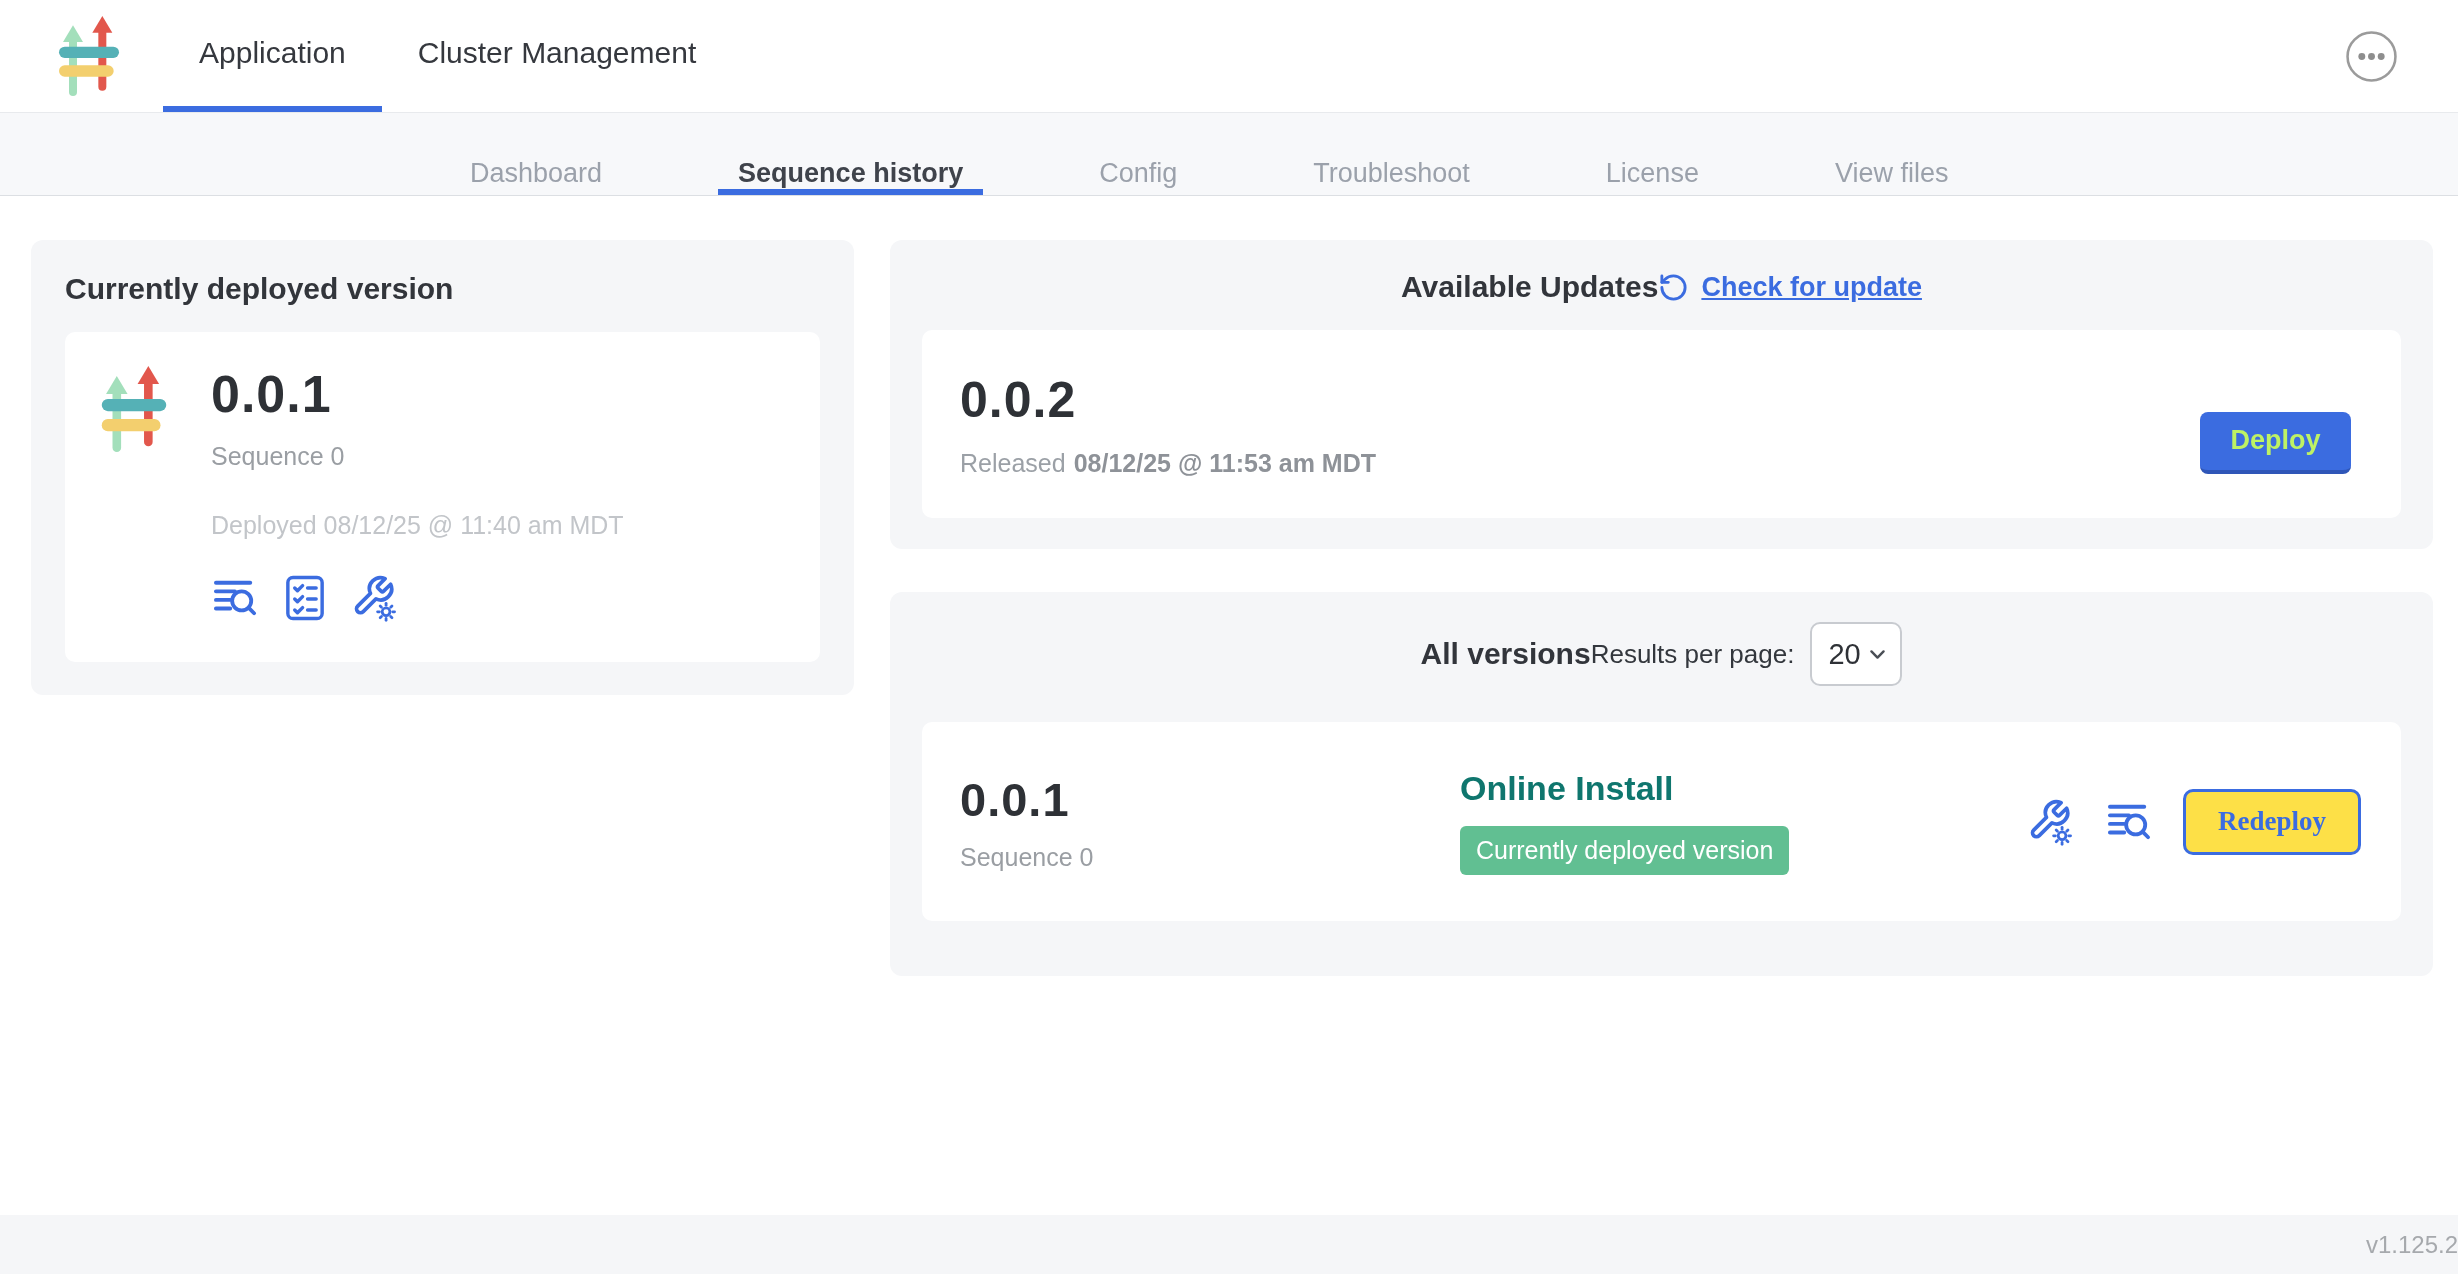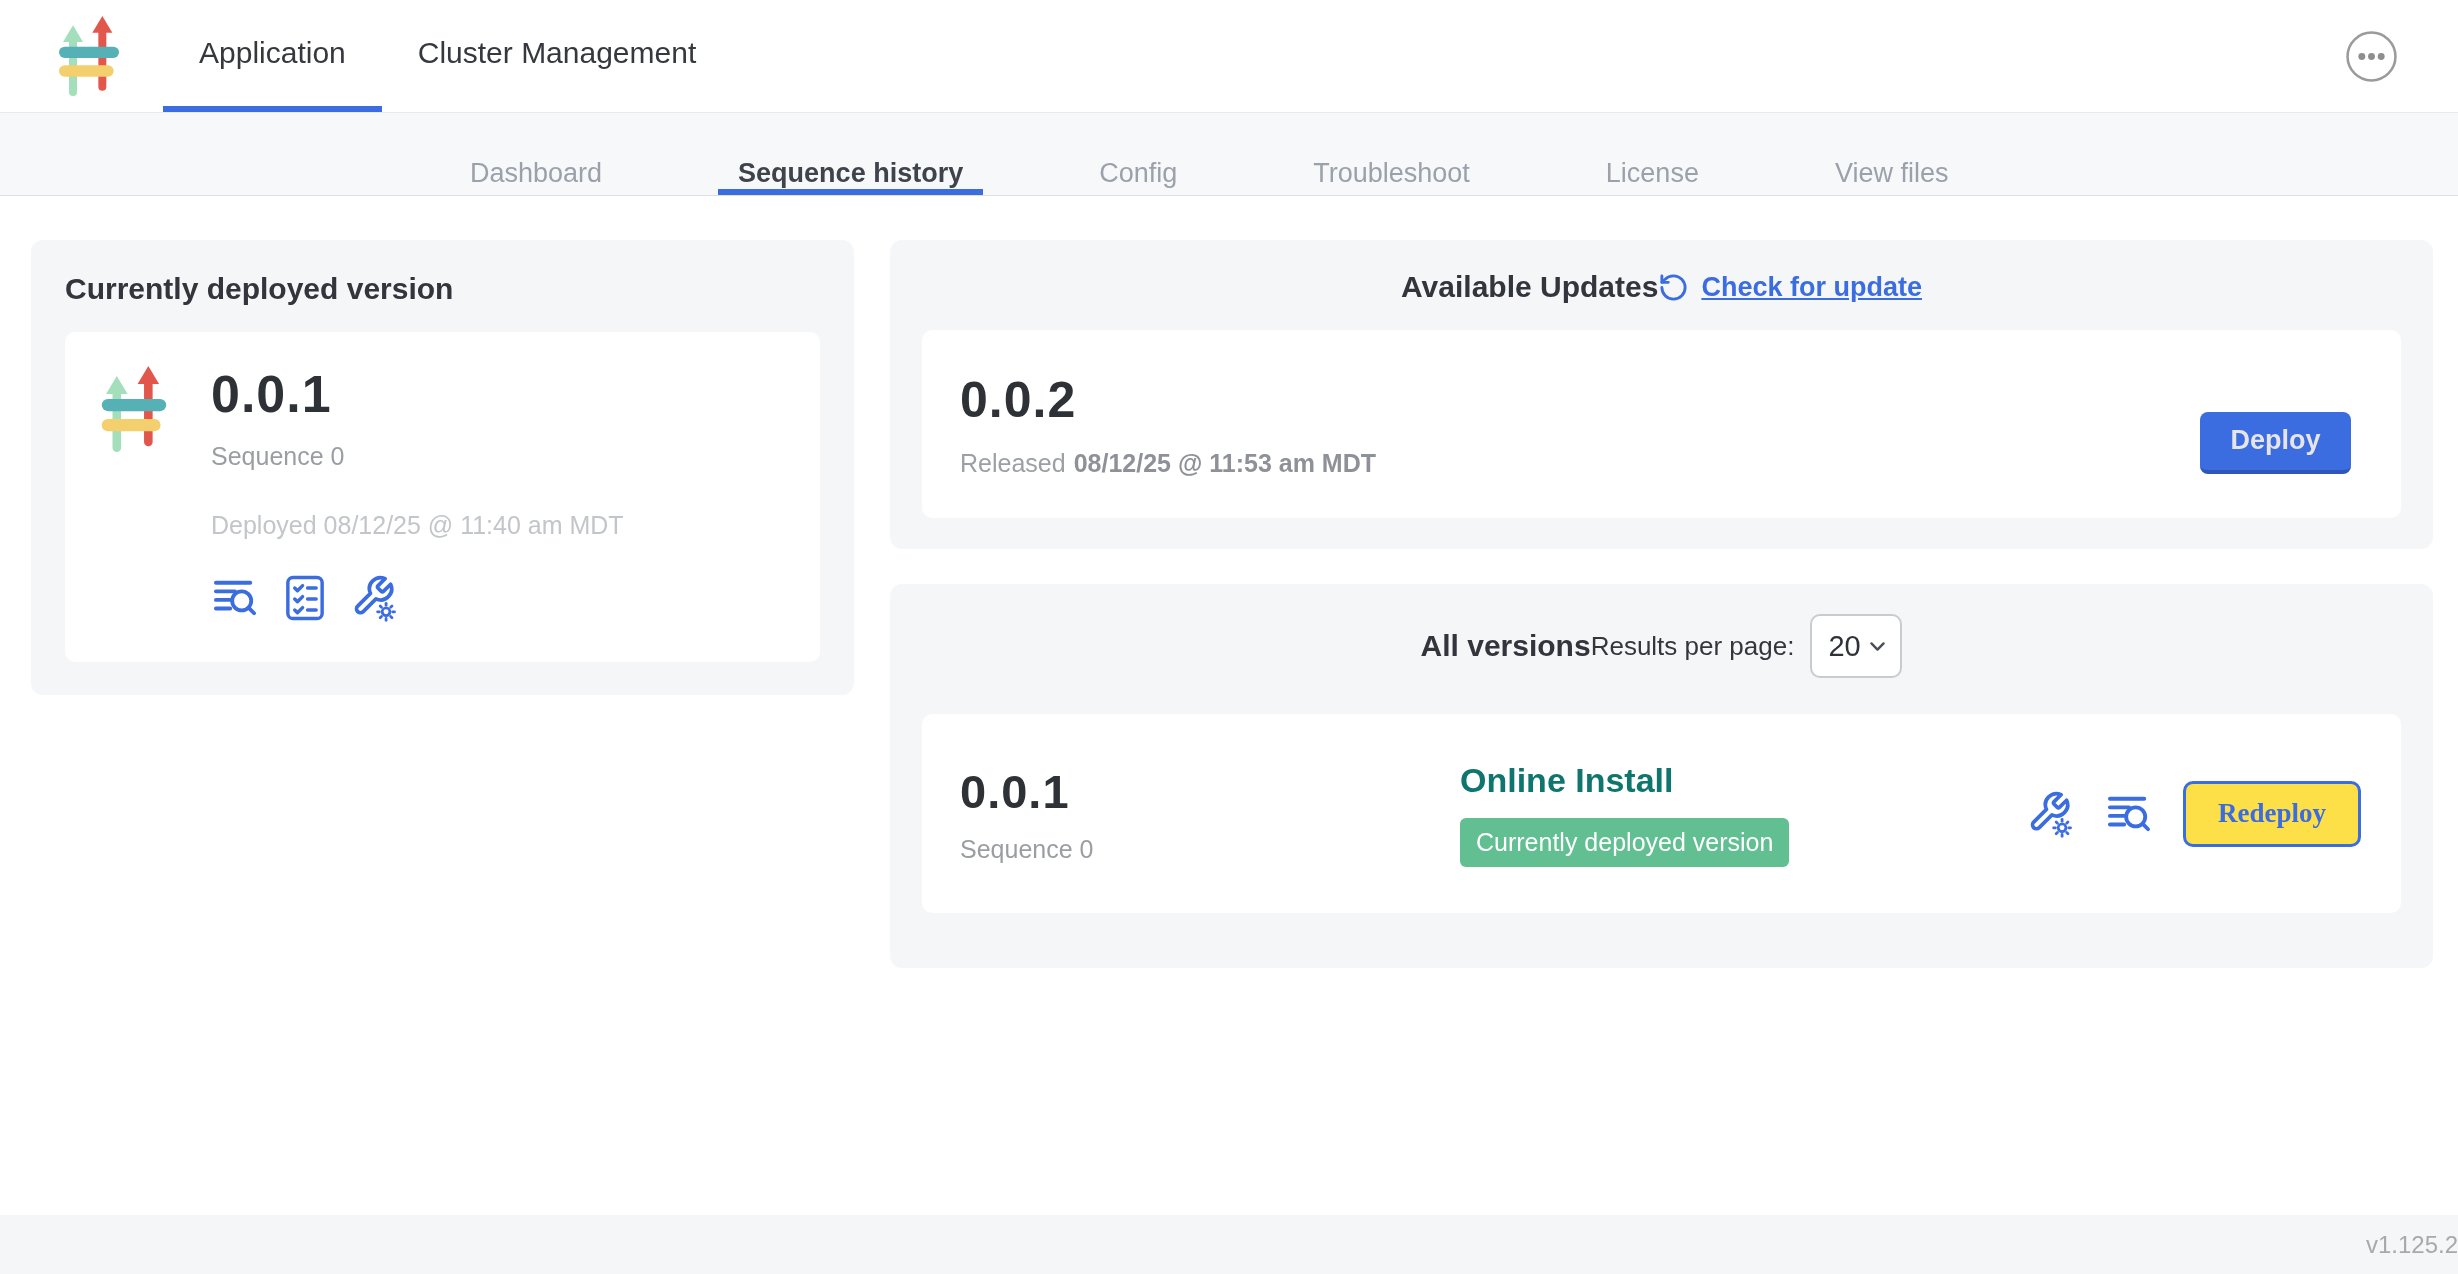--- a/index.html
+++ b/index.html
@@ -45,27 +45,27 @@
   
   .updates-card { left:890px; top:44px; width:1543px; height:309px; padding:30px 32px; }
   .card-head { display:flex; align-items:center; justify-content:center; }
   .check-link { display:flex; align-items:center; gap:12px; color:#3b6ce0;
                 font-size:27px; font-weight:bold; cursor:pointer; text-decoration:none; }
   .check-link .link-text { text-decoration:underline; }
   .updates-inner { margin-top:26px; height:188px; display:flex; align-items:center;
                    justify-content:space-between; padding:0 50px 0 38px; }
   .released-line { font-size:25px; color:#9ba0a6; margin-top:20px; }
   .released-line b { color:#8e9298; margin-left:8px; }
-  .btn-primary { background:#3b6ce0; color:#e5e5e5; font-weight:bold; font-size:27px;
+  .btn-primary { background:#3b6ce0; color:#bef264; font-weight:bold; font-size:27px;
                  border:none; border-bottom:4px solid #2f56b8; border-radius:8px;
                  width:151px; height:62px; cursor:pointer;
                  font-family:"Liberation Sans", sans-serif;margin-top:37px; }
 
   
-  .versions-card { left:890px; top:388px; width:1543px; height:384px; padding:30px 32px; }
+  .versions-card { left:890px; top:396px; width:1543px; height:384px; padding:30px 32px; }
   .results-group { display:flex; align-items:center; gap:16px; }
   .results-label { font-size:26px; color:#33373d; }
   .select-box { width:92px; height:64px; background:#fff; border:2px solid #c8cbd0;
                 border-radius:10px; display:flex; align-items:center;
                 justify-content:space-between; padding:0 14px 0 16px; cursor:pointer; }
   .select-box .select-value { font-size:29px; color:#2f3237; }
   .version-row { margin-top:36px; height:199px; display:flex; align-items:center;
                  padding:0 40px 0 38px; }
   .row-left { width:500px; }
   .row-version { font-size:47px; font-weight:bold; color:#2e3136; letter-spacing:1px; }

